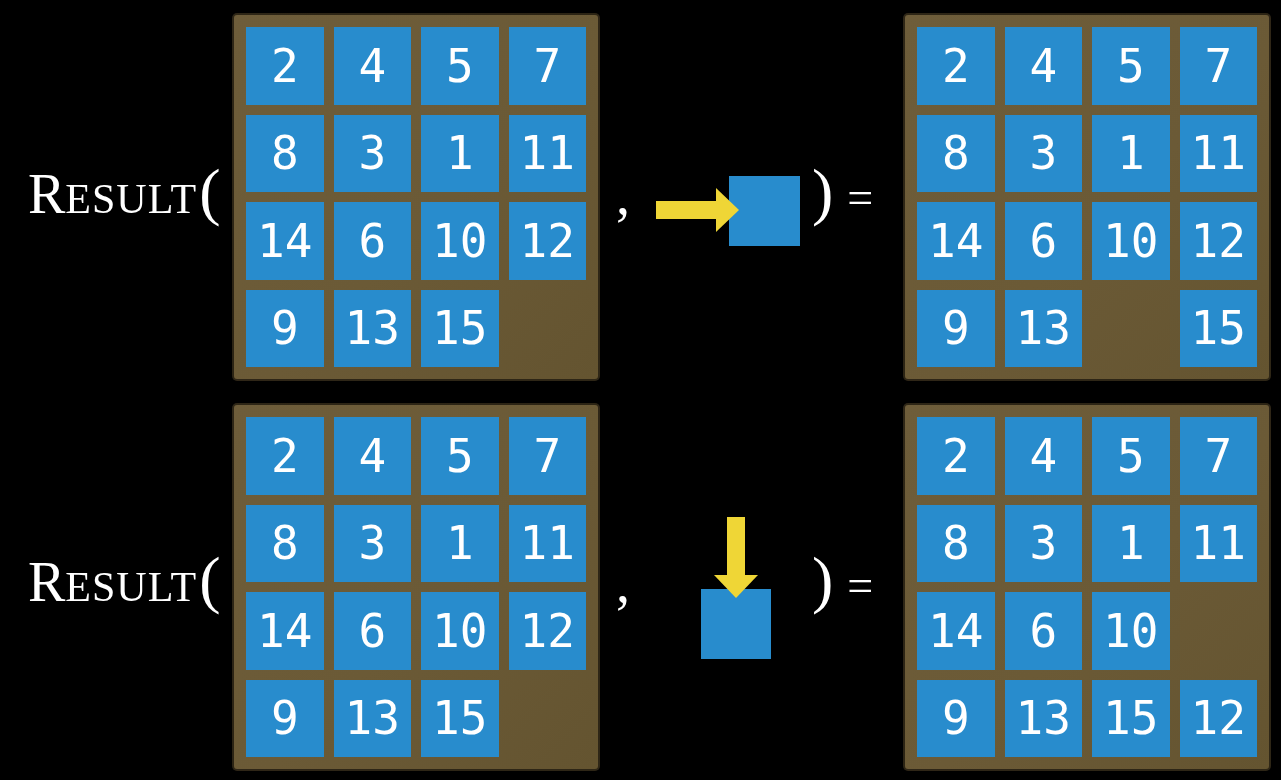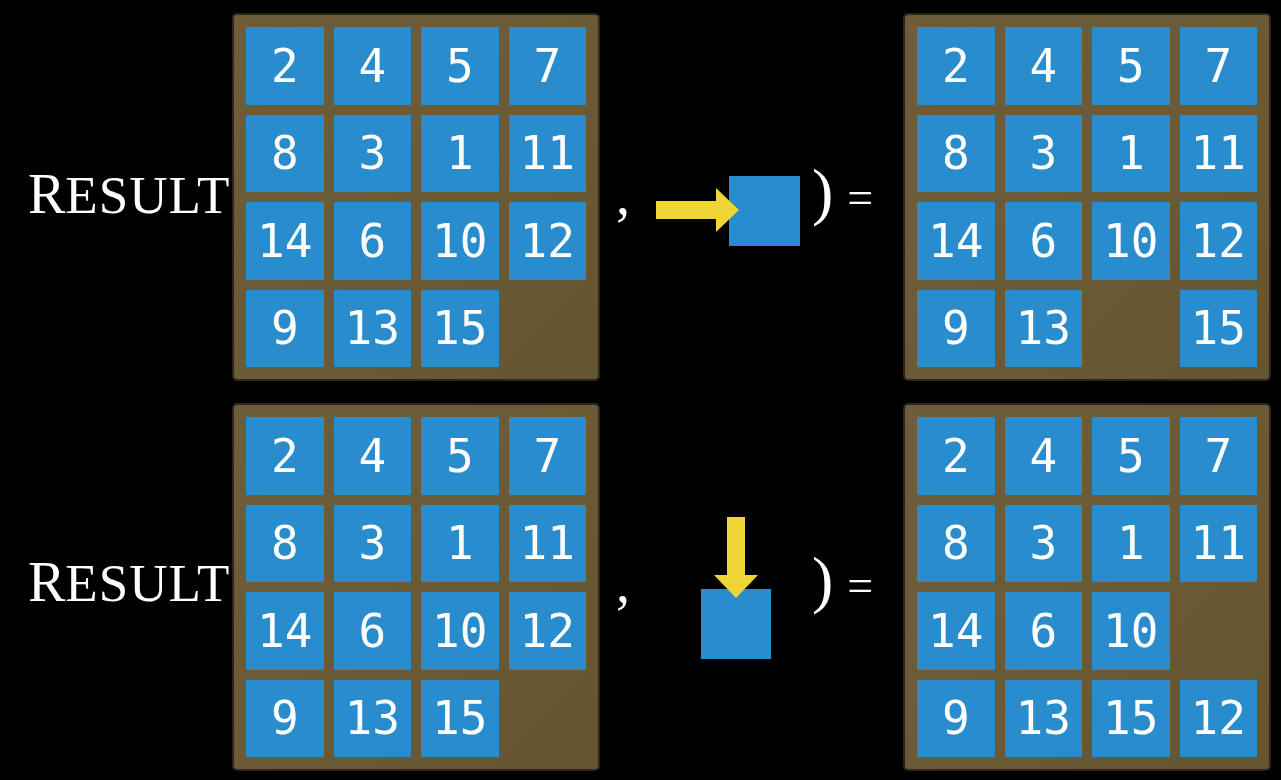--- a/index.html
+++ b/index.html
@@ -15,21 +15,21 @@
   
   .result-label {
     position: absolute;
     display: flex;
     align-items: baseline;
     color: var(--white, #fff);
     white-space: nowrap;
     line-height: 1;
   }
   .result-label .cap   { font-size: 56px; }
-  .result-label .small { font-size: 53px; letter-spacing: 1px; }
+  .result-label .small { font-size: 42px; letter-spacing: 1px; }
   .result-label .paren { font-size: 64px; font-weight: 300; margin-left: 2px; }
 
   
   .comma {
     position: absolute;
     color: var(--white, #fff);
     font-size: 56px;
     line-height: 1;
     height: 70px;
     display: flex;

